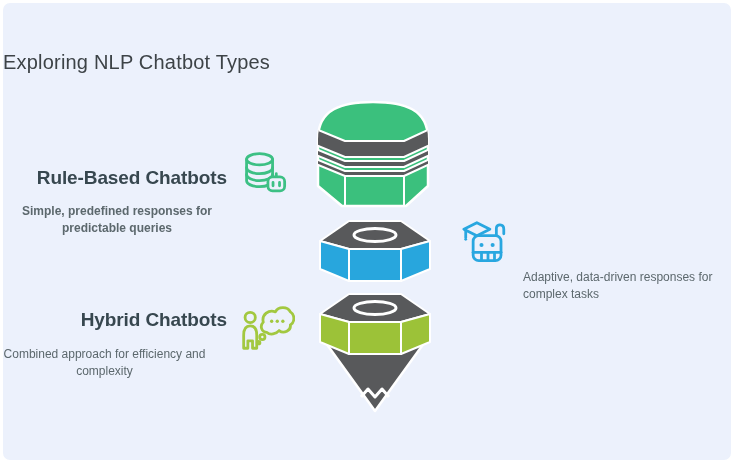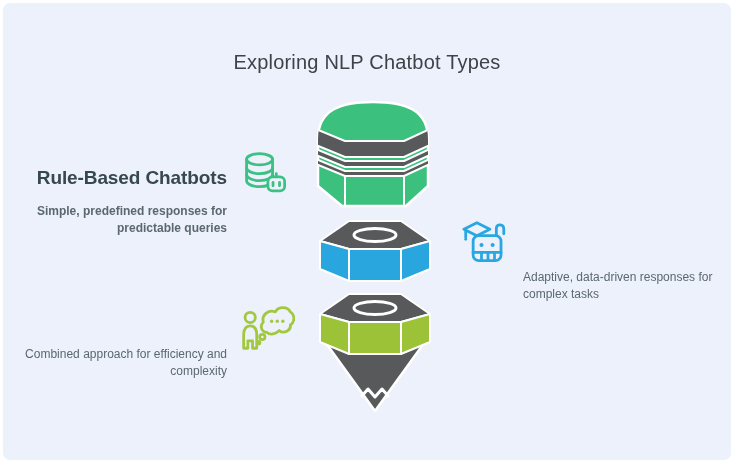--- a/index.html
+++ b/index.html
@@ -1,26 +1,26 @@
 <!DOCTYPE html>
 <html><head>
 <meta charset="utf-8">
 <style>
   html,body { margin:0; padding:0; background:#ffffff; font-family:"Liberation Sans", sans-serif; }
   .canvas {
     position:relative; width:734px; height:463px; box-sizing:border-box;
     background:#ecf1fc; border:3px solid #ffffff; border-radius:10px; overflow:hidden;
   }
   .title {
-    position:absolute; top:48px; left:0; width:100%; text-align:center;
+    position:absolute; top:48px; left:0; width:100%; 
     font-size:20px; font-weight:500; color:#3d4347; letter-spacing:.2px;
   }
   .item-label { position:absolute; font-size:19px; font-weight:bold; color:#37474f; letter-spacing:-.1px; }
   .item-desc  { position:absolute; font-size:12px; line-height:17px; color:#5c686d; }
-  .right-align { text-align:right; }
+  .right-align { text-align:center; }
   .icon-box { position:absolute; }
   
   .rule-label { right:504px; top:164px; }
   .rule-icon  { left:238px; top:147px; }
   .rule-desc  { right:504px; top:200px; width:220px;font-weight:bold; }
   
   .ml-icon  { left:459px; top:213px; }
   .ml-label { left:520px; top:210px; width:200px; line-height:23px; }
   .ml-desc  { left:520px; top:266px; width:215px; }
   
@@ -95,20 +95,21 @@
       <path d="M21,39 V47.5 M28,39 V48 M35,39 V47.5"></path>
       <circle cx="21" cy="31" r="2.2" stroke="none" fill="#29a7e0"></circle>
       <circle cx="33" cy="31" r="2.2" stroke="none" fill="#29a7e0"></circle>
       <polygon points="2,14 16,7 30,14 16,21" fill="#ecf1fc"></polygon>
       <path d="M4,15 V23"></path>
       <circle cx="4" cy="25" r="1.5" stroke="none" fill="#29a7e0"></circle>
     </g>
   </svg>
   <div class="item-desc ml-desc">Adaptive, data-driven responses for complex tasks</div>
 
+  <div class="item-label right-align hybrid-label">Hybrid Chatbots</div>
   <svg class="icon-box hybrid-icon" width="56" height="60" viewBox="0 0 60 64">
     <g fill="none" stroke-width="3" stroke-linecap="round" stroke-linejoin="round" stroke="#a2c840">
       <circle cx="12" cy="25" r="5.5"></circle>
       <path d="M5,58 L5,44 Q5,34 12,34 Q19,34 19,44 L19,58 L14.5,58 L14.5,50 L9.5,50 L9.5,58 Z"></path>
       <circle cx="25" cy="46" r="2.8"></circle>
       <circle cx="21" cy="52" r="1.4"></circle>
       <path d="M30,41 C24,41 22,34 26,30 C24,22 32,16 39,19 C42,13 52,13 55,19 C60,22 60,30 55,33 C56,39 48,43 43,39 C40,43 33,44 30,41 Z"></path>
       <circle cx="35" cy="29" r="1.8" stroke="none" fill="#a2c840"></circle>
       <circle cx="41" cy="29" r="1.8" stroke="none" fill="#a2c840"></circle>
       <circle cx="47" cy="29" r="1.8" stroke="none" fill="#a2c840"></circle>

